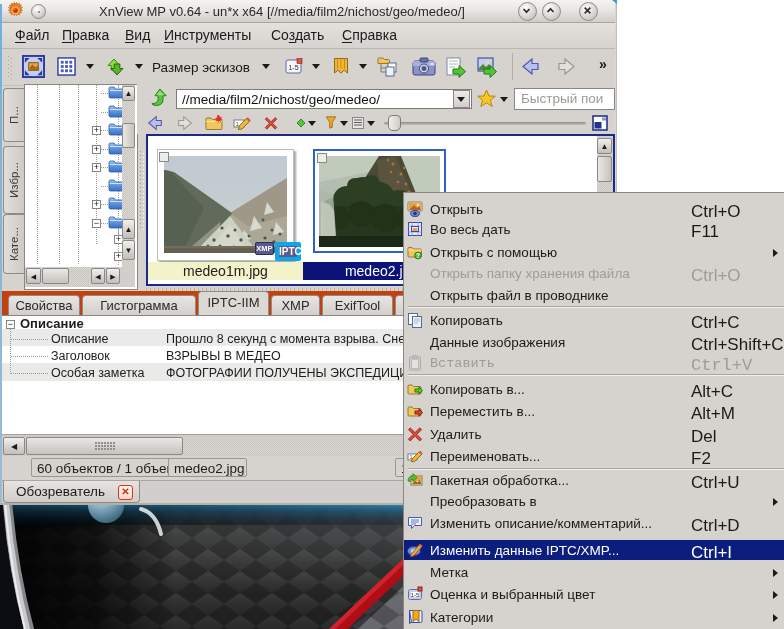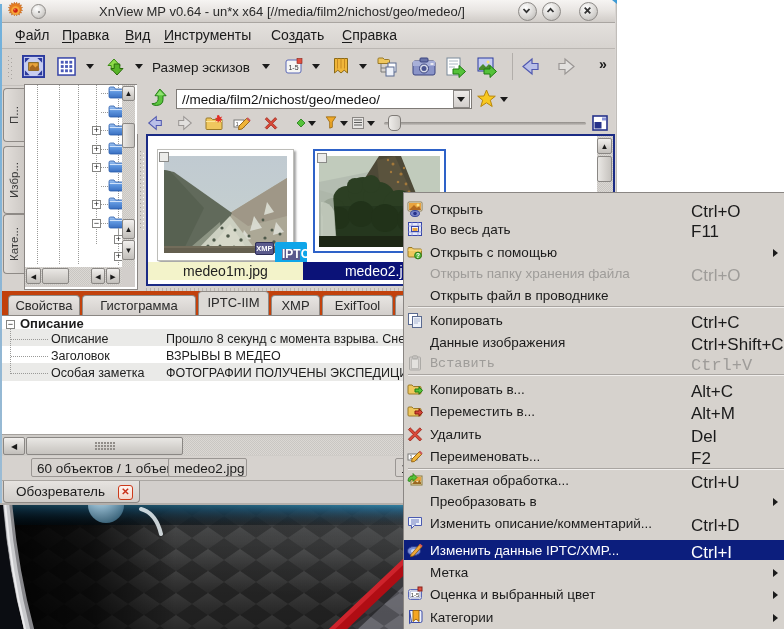--- a/index.html
+++ b/index.html
@@ -340,20 +340,21 @@
           <path d="M10 1 L17 8.5 L13.5 8.5 L13.5 13 Q13.5 19 6 19.5 Q2.5 19.5 1 17.5 Q7 17.5 8 13 L8 8.5 L4.5 8.5 Z" fill="#5cc53e" stroke="#1e7a10" stroke-width="1.1"></path>
           <path d="M10 2.8 L15.2 8 L5.8 8 Z" fill="#90e272"></path>
         </svg>
       <div class="abs" style="left:39px;top:5px;width:296px;height:20px;background:#fff;border:1px solid #7e7a76;font-size:13.5px;color:#111;line-height:20px;padding-left:5px;box-sizing:border-box;white-space:nowrap;overflow:hidden;">//media/film2/nichost/geo/medeo/</div>
       <div class="abs" style="left:316px;top:6px;width:17px;height:18px;background:linear-gradient(#eceae8,#d2cecb);border:1px solid #8a8784;box-sizing:border-box;"></div>
       <div class="abs tdown" style="left:320px;top:13px;"></div>
       <svg class="abs" style="left:340px;top:5px;" width="19" height="19" viewBox="0 0 19 19">
           <path d="M9.5 1 L12 7 L18.3 7.2 L13.3 11.2 L15.2 17.5 L9.5 13.8 L3.8 17.5 L5.7 11.2 L0.7 7.2 L7 7 Z" fill="#f8c820" stroke="#b8860a"></path>
         </svg>
       <div class="abs tdown" style="left:363px;top:13px;"></div>
+      <div class="abs" style="left:377px;top:4px;width:101px;height:22px;background:#fff;border:1px solid #8a8784;font-size:13.5px;color:#9a9a98;line-height:20px;padding-left:6px;box-sizing:border-box;white-space:nowrap;overflow:hidden;">Быстрый пои</div>
     </div>
     <div id="toolbar2">
       <svg class="abs" style="left:10px;top:3px;" width="16" height="16" viewBox="0 0 19 19">
           <path d="M11 2 L2 9.5 L11 17 L11 12.5 L17 12.5 L17 6.5 L11 6.5 Z" fill="#b9bfe8" stroke="#5058b0" stroke-width="1.2"></path>
         </svg>
       <svg class="abs" style="left:40px;top:3px;" width="16" height="16" viewBox="0 0 19 19">
           <path d="M8 2 L17 9.5 L8 17 L8 12.5 L2 12.5 L2 6.5 L8 6.5 Z" fill="#e2e0de" stroke="#9a9694" stroke-width="1.2"></path>
         </svg>
       <svg class="abs" style="left:68px;top:3px;" width="18" height="16" viewBox="0 0 18 16">
           <path d="M1 4 q0-1 1-1 h4 l1.5 1.5 h8.5 q1 0 1 1 v8 q0 1-1 1 h-14 q-1 0-1-1 Z" fill="#efc75e" stroke="#9a7a28"></path>
@@ -429,21 +430,21 @@
           <circle cx="44" cy="90" r="1.6"></circle>
             <circle cx="56" cy="90" r="1.5"></circle>
             <circle cx="70" cy="91" r="1.6"></circle>
         </g>
         <rect y="90" width="123" height="7" fill="#564f3c"></rect>
         <path d="M0 90 h123 v2 h-123 Z" fill="#746c54" opacity="0.55"></path>
         <rect width="123" height="97" fill="#c8cdd0" opacity="0.13"></rect>
         </svg>
       <div class="abs" style="left:11px;top:16px;width:8px;height:8px;background:#ececea;border:1px solid #8a8a88;"></div>
       <div class="abs" style="left:107px;top:106px;width:17px;height:11px;background:#5a5a8c;border:1px solid #2e2e5a;border-radius:2px;color:#fff;font-size:7.5px;font-weight:bold;text-align:center;line-height:11px;">XMP</div>
-      <div class="abs" style="left:127px;top:106px;width:18px;height:11px;background:#5a5a8c;border:7px solid #0ea5e9;border-radius:2px;color:#fff;font-size:12px;font-weight:bold;text-align:center;line-height:11px;">IPTC</div>
+      <div class="abs" style="left:127px;top:106px;width:18px;height:11px;background:#5a5a8c;border:4px solid #0ea5e9;border-radius:2px;color:#fff;font-size:10px;font-weight:bold;text-align:center;line-height:11px;">IPTC</div>
       <div class="abs" style="left:0px;top:126px;width:155px;height:18px;background:#f3f3ca;font-size:14px;color:#222;text-align:center;line-height:18px;">medeo1m.jpg</div>
       <div class="abs" style="left:165px;top:13px;width:129px;height:100px;background:#fff;border:2px solid #2e62c8;"></div>
       <svg class="abs" style="left:171px;top:20px;" width="121" height="91" viewBox="0 0 121 91">
         <defs>
           <linearGradient id="haze" x1="0" y1="0" x2="0" y2="1">
             <stop offset="0" stop-color="#b4beb2" stop-opacity="0"></stop>
               <stop offset="1" stop-color="#bcc4ba"></stop>
           </linearGradient>
         </defs>
         <rect width="121" height="91" fill="#bfc9ba"></rect>

